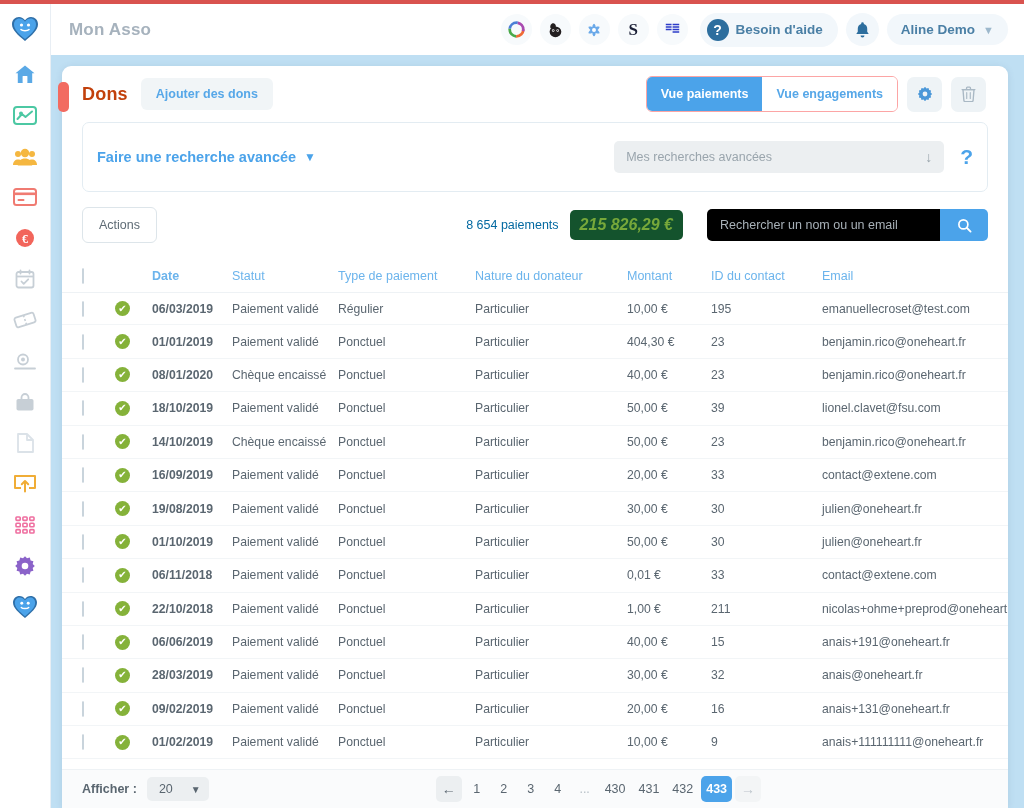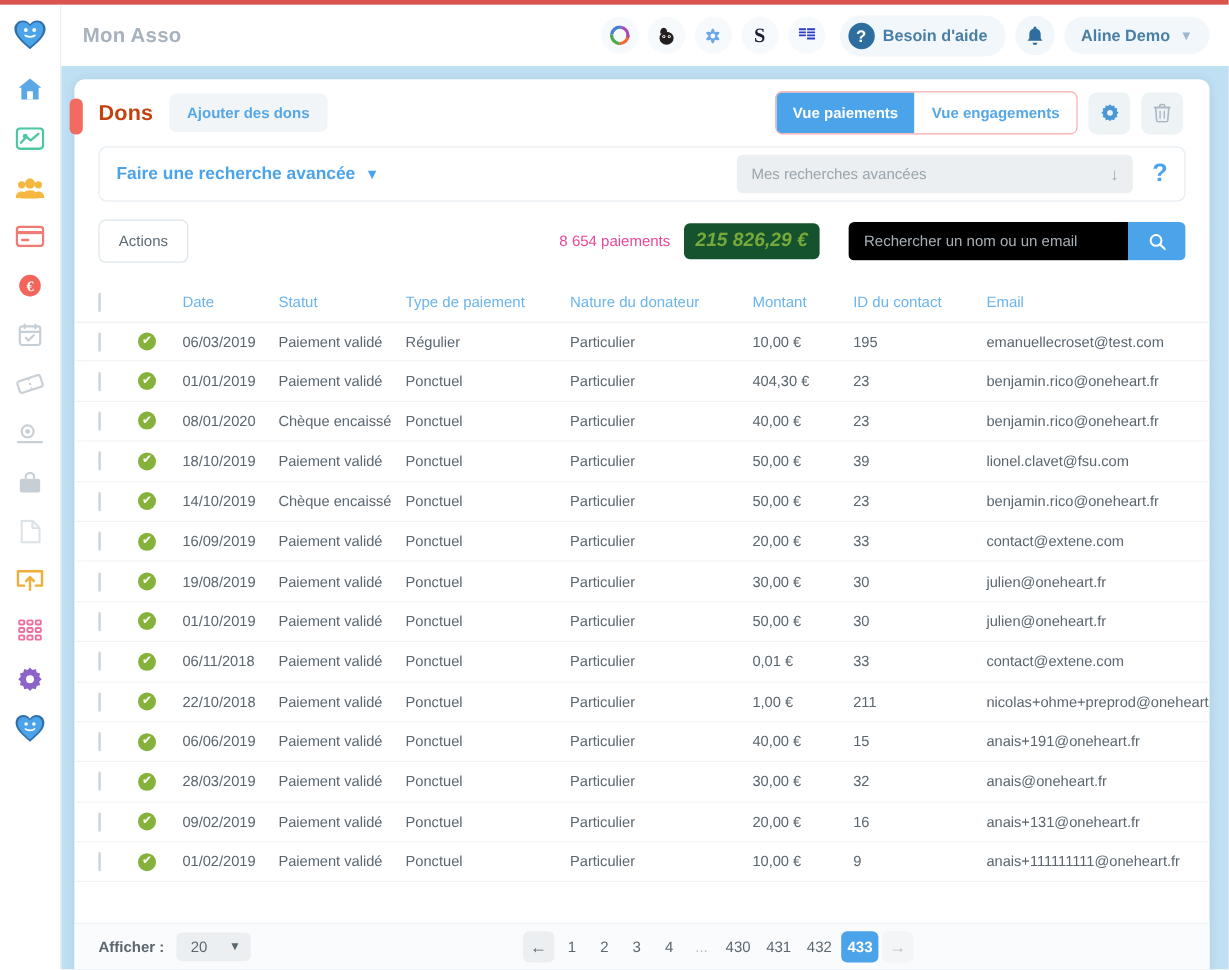--- a/index.html
+++ b/index.html
@@ -126,21 +126,21 @@
   }
   .seg button.active { background: #4ba3ea; color: #fff; }
   .round-btn {
     width: 35px; height: 35px; border-radius: 7px; background: #eef3f6;
     border: none; cursor: pointer;
     display: flex; align-items: center; justify-content: center;
   }
 
   
   .search-panel {
-    margin: 0 20px; height: 46px;
+    margin: 0 20px; height: 70px;
     border: 1px solid #e3ecf2; border-radius: 7px;
     display: flex; align-items: center; padding: 0 14px;
     background: #fff;
     text-align: center;
   }
   .adv-link {
     font-size: 14.5px; color: #4ba3ea; font-weight: bold; cursor: pointer;
     display: flex; align-items: center; gap: 8px;
   }
   .adv-link .chev { font-size: 12px; }
@@ -159,21 +159,21 @@
   .actions-row {
     margin: 12px 20px 0; height: 42px;
     display: flex; align-items: center;
   }
   .actions-btn {
     background: #fff; border: 1px solid #dde5ea; border-radius: 6px;
     padding: 10px 16px; font-size: 12.5px; color: #5e6b75;
     font-family: inherit; cursor: pointer;
   }
   .counts { margin-left: auto; display: flex; align-items: center; gap: 11px; }
-  .count-txt { font-size: 12.5px; color: #ec4899; }
+  .count-txt { font-size: 12.5px; color: #0369a1; }
   .amount-pill {
     background: #14532d; color: #77a83a; border-radius: 5px;
     padding: 6px 10px; font-size: 16px; font-weight: bold; font-style: italic;
   }
   .search-wrap {
     margin-left: 13px; display: flex; width: 281px; height: 32px;
     border-radius: 5px; overflow: hidden;
   }
   .search-wrap input {
     flex: 1; border: none; background: #000000;
@@ -196,21 +196,21 @@
   .tbl-head > div { cursor: pointer; }
   .row {
     display: flex; align-items: center; height: 33.4px;
     padding: 0 20px;
     font-size: 12.2px; color: #5a6670;
     border-bottom: 1px solid #f2f5f7;
   }
   .row:first-of-type { border-top: 1px solid #eef2f5; }
   .c-chk   { width: 33px; flex: none; }
   .c-st    { width: 37px; flex: none; }
-  .c-date  { width: 80px; flex: none; }
+  .c-date  { width: 80px; flex: none; font-weight: bold; }
   .c-stat  { width: 106px; flex: none; }
   .c-type  { width: 137px; flex: none; }
   .c-nat   { width: 152px; flex: none; }
   .c-mnt   { width: 84px; flex: none; }
   .c-id    { width: 111px; flex: none; }
   .c-mail  { flex: 1; }
   .chk {
     width: 14px; height: 14px; border: 1px solid #c9d4dc; border-radius: 3px;
     background: #fff; cursor: pointer;
   }

